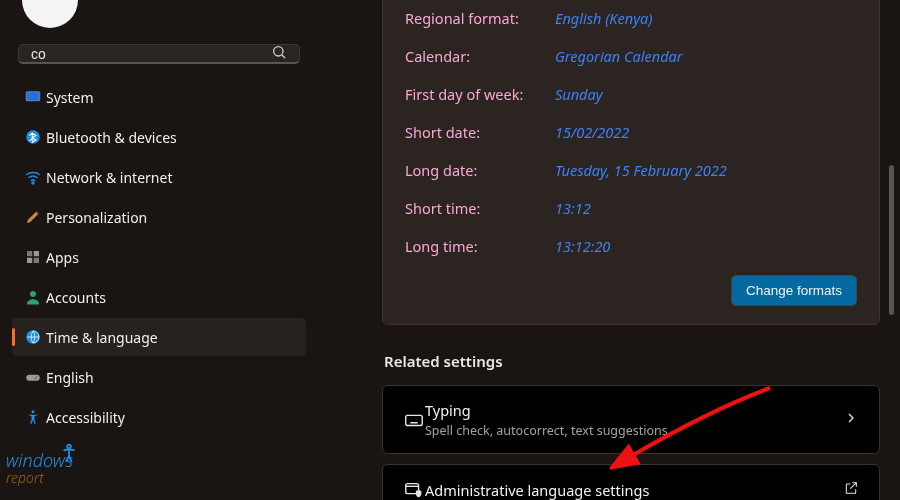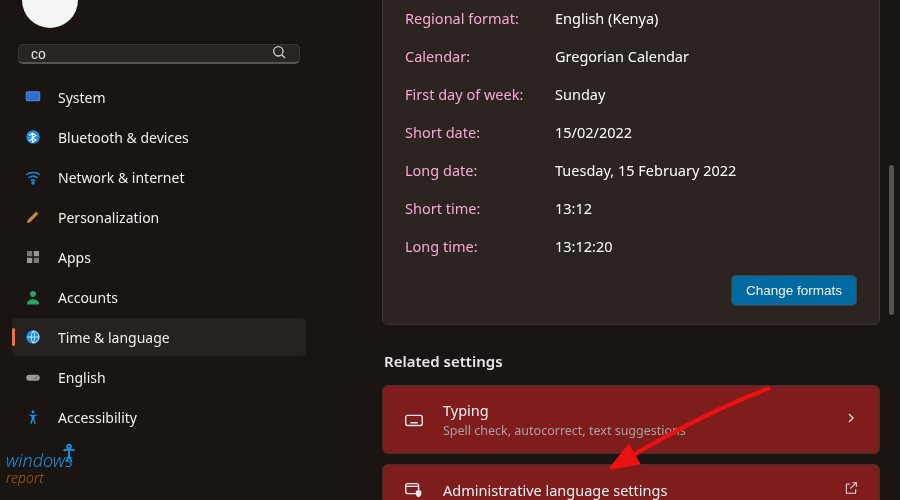--- a/index.html
+++ b/index.html
@@ -22,50 +22,50 @@
     margin: 6px 6px 14px 6px;
     border-bottom: 2px solid #5a5350;
   }
   .search input {
     flex: 1; background: transparent; border: none; outline: none;
     color: #e8e8e8; font-size: 14px;
   }
   .search .icon { color: #d0d0d0; }
   .nav { display: flex; flex-direction: column; gap: 2px; }
   .nav-item {
-    display: flex; align-items: center; gap: 16px;
+    display: flex; align-items: center; gap: 4px;
     height: 38px; padding: 0 12px; border-radius: 5px;
     cursor: pointer; position: relative; color: #f0f0f0;
   }
   .nav-item.active { background: rgba(255,255,255,0.06); }
   .nav-item.active::before {
     content:""; position:absolute; left:0; top:10px; bottom:10px;
     width:3px; background:#ff6a2b; border-radius:2px;
   }
   .nav-icon { width:18px; height:18px; display:flex; align-items:center; justify-content:center; }
   .nav-icon svg { width:18px; height:18px; }
 
   .main { flex:1; padding: 0 20px 0 64px; position:relative; }
   .card {
     background:#2b2421; border:1px solid #3a3330; border-radius:6px;
     padding: 4px 22px 18px 22px; margin-top: -6px;
   }
   .kv { display:flex; padding: 9px 0; font-size:14.5px; }
   .kv .k { width: 150px; color:#f9a8d4; }
-  .kv .v { color:#ffffff; }
+  .kv .v { color:#3b82f6;font-style:italic; }
   .btn {
     background:#0369a1; border:1px solid #4a423e; color:#f2f2f2;
     padding: 7px 14px; border-radius:5px; cursor:pointer;
     font-size:13.5px; float:right; margin-top:10px;
   }
   .card::after { content:""; display:block; clear:both; }
   .section-title { font-weight:600; font-size:15px; margin: 26px 0 14px 2px; }
   .setting-row {
-    background:#7f1d1d; border:1px solid #3a3330; border-radius:6px;
-    display:flex; align-items:center; gap:18px;
+    background:#000000; border:1px solid #3a3330; border-radius:6px;
+    display:flex; align-items:center; gap:0;
     padding: 14px 20px; margin-bottom: 10px; cursor:pointer;
   }
   .setting-row .lead-icon { width:22px; height:22px; color:#e8e8e8; display:flex; align-items:center; justify-content:center; }
   .setting-row .lead-icon svg { width:22px; height:22px; }
   .setting-row .text { flex:1; }
   .setting-row .title { font-size:14.5px; color:#f2f2f2; }
   .setting-row .sub { font-size:12.5px; color:#a8a29e; margin-top:2px; }
   .setting-row .trail { color:#e0e0e0; }
   .scrollbar { position:absolute; right:6px; top:0; bottom:0; width:5px; }
   .thumb { position:absolute; right:0; width:5px; background:#5a5350; border-radius:3px; top:33%; height:30%; }

